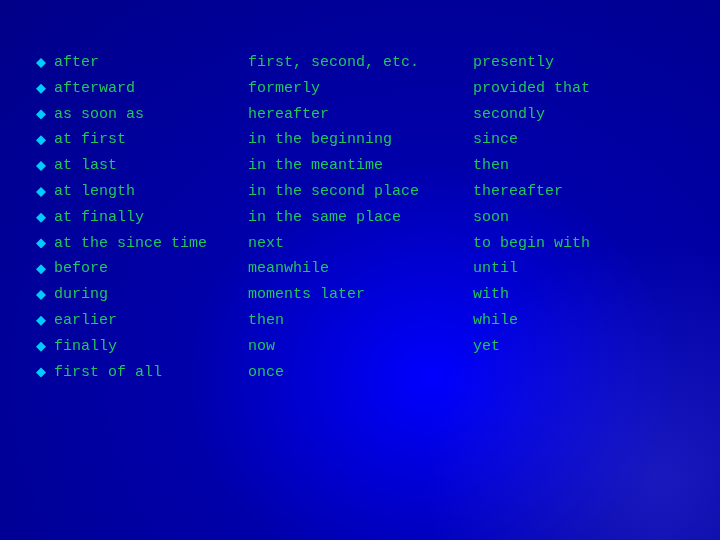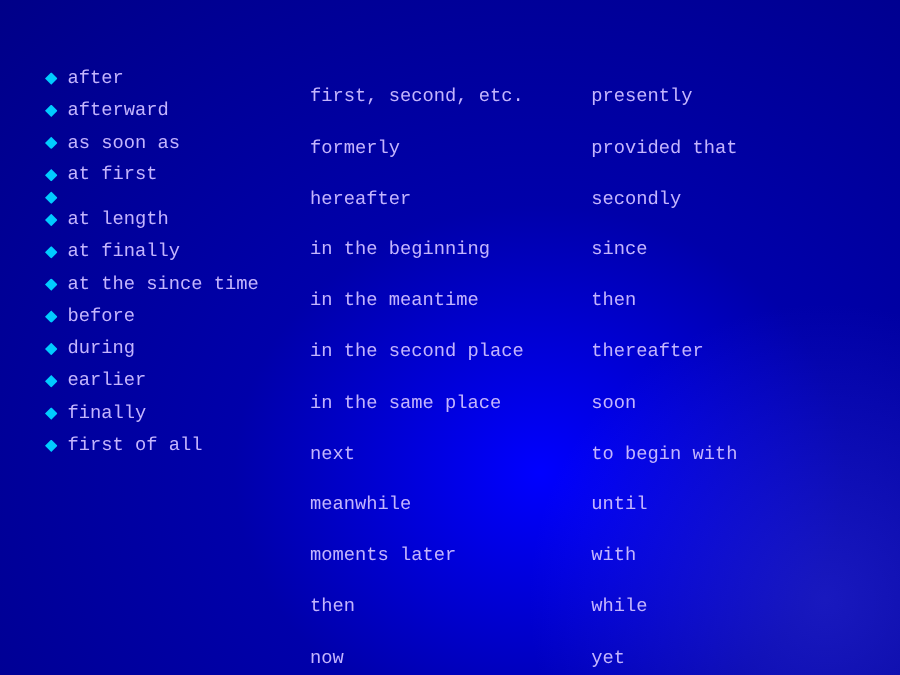--- a/index.html
+++ b/index.html
@@ -62,39 +62,38 @@
 
     .col-1 { width: 210px; }
     .col-2 { width: 225px; }
     .col-3 { width: 200px; justify-content: flex-end; }
 
     .list-item {
       display: flex;
       align-items: center;
       font-size: 15px;
       line-height: 1.72;
-      color: #c4b5fd;
+      color: #22c55e;
       font-family: 'Courier New', Courier, monospace;
     }
 
     .bullet {
       display: inline-block;
       width: 10px;
       height: 10px;
       background: #00ccff;
       clip-path: polygon(50% 0%, 100% 50%, 50% 100%, 0% 50%);
       margin-right: 8px;
       flex-shrink: 0;
     }
 
     
     .col-2 .list-item,
     .col-3 .list-item {
       padding-left: 2px;
-      margin-top: 15px;
     }
   </style>
 </head>
 <body>
 
 <div class="bg"></div>
 
 <div class="slide">
   <div class="title"></div>
 
@@ -112,20 +111,21 @@
         <div class="list-item">
           <span class="bullet"></span>
           <span>as soon as</span>
         </div>
         <div class="list-item">
           <span class="bullet"></span>
           <span>at first</span>
         </div>
         <div class="list-item">
           <span class="bullet"></span>
+          <span>at last</span>
         </div>
         <div class="list-item">
           <span class="bullet"></span>
           <span>at length</span>
         </div>
         <div class="list-item">
           <span class="bullet"></span>
           <span>at finally</span>
         </div>
         <div class="list-item">

